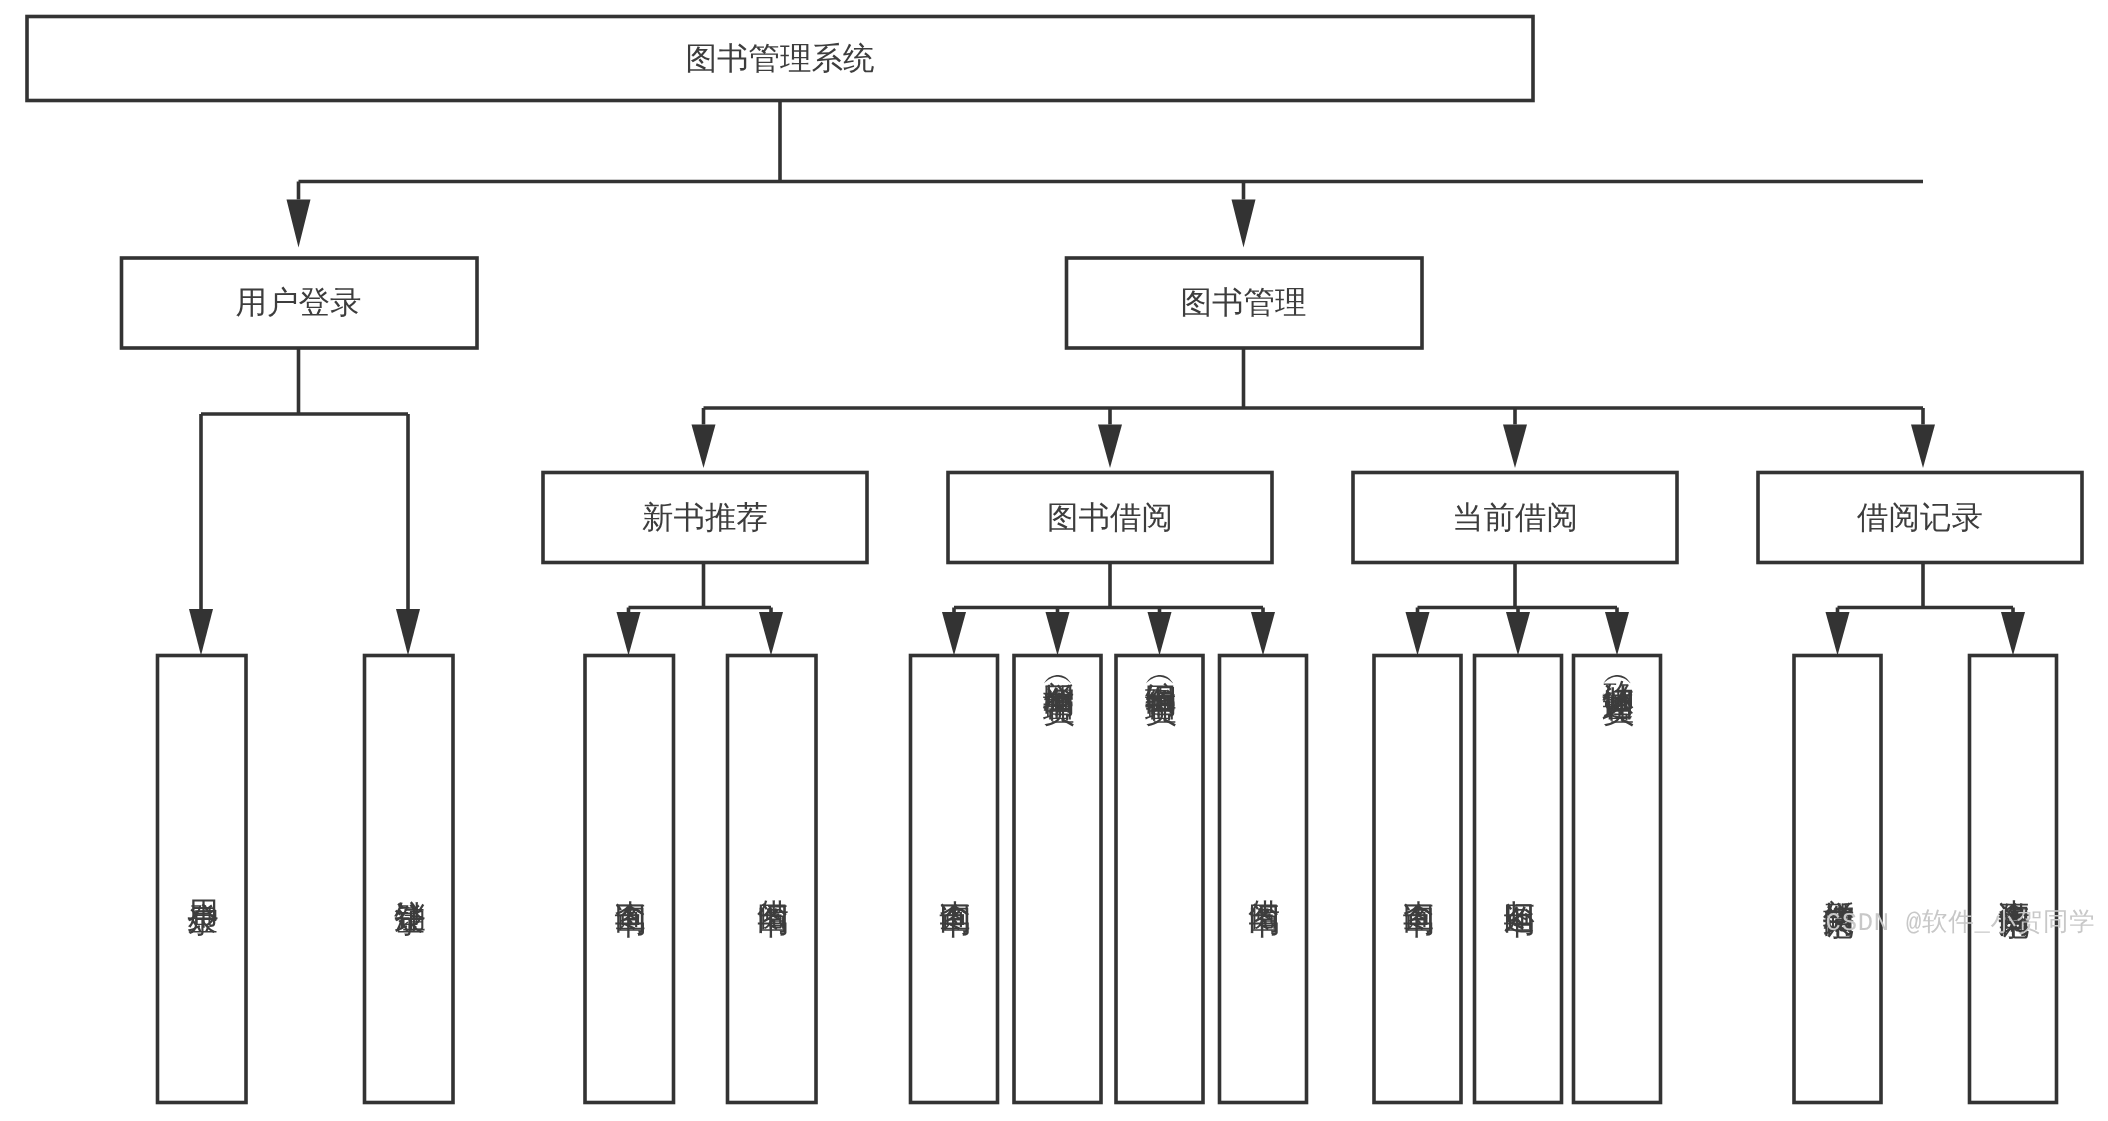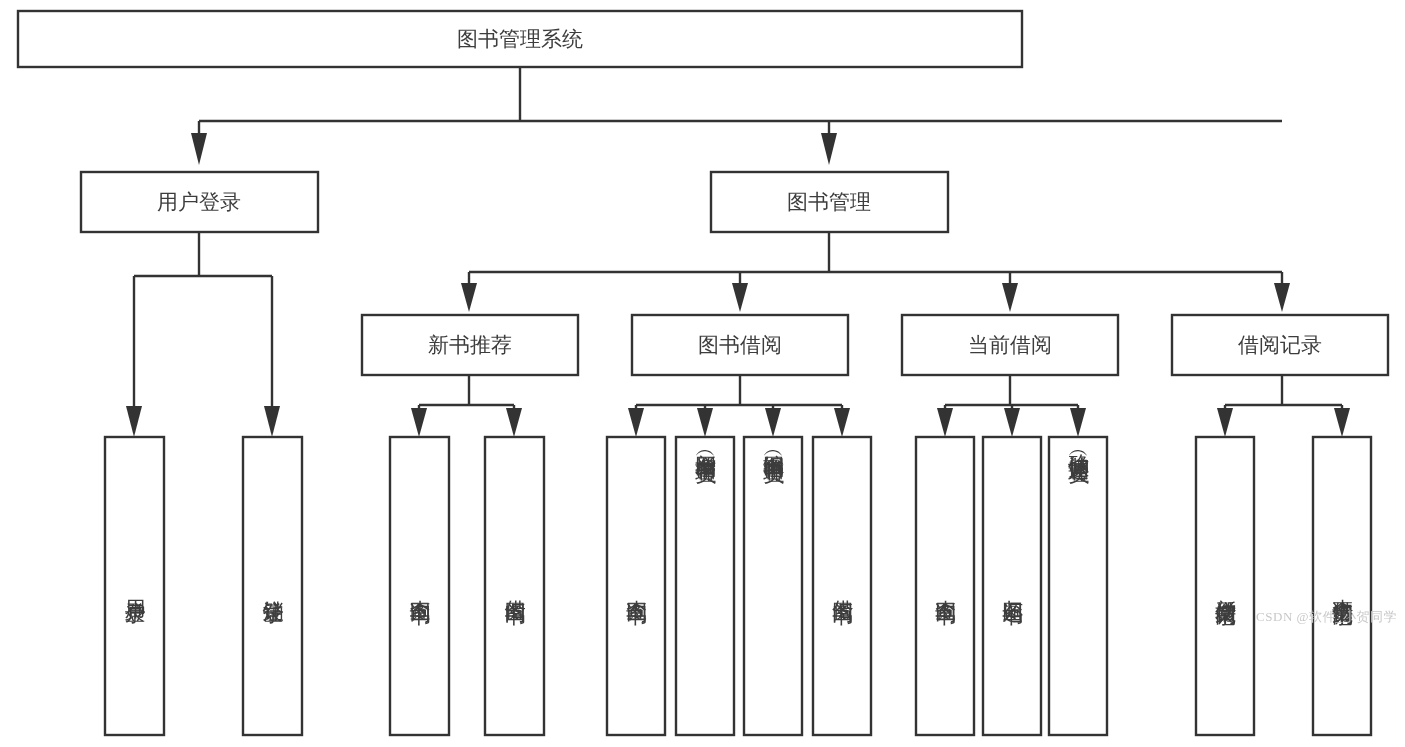--- a/index.html
+++ b/index.html
@@ -63,22 +63,22 @@
     font-size: 21px;
     line-height: 1.12;
     color: #3d3d3d;
     letter-spacing: 1.5px;
     white-space: nowrap;
   }
   .watermark {
     position: absolute;
     right: 8px;
     bottom: 6px;
-    font-family: Liberation Serif, serif;
-    font-size: 13px;
+    font-family: Liberation Mono, monospace;
+    font-size: 17px;
     color: #c8c8c8;
     letter-spacing: 0.5px;
     white-space: nowrap;
   }
 </style>
 </head>
 <body>
 
 <div id="diagram-root">
 

